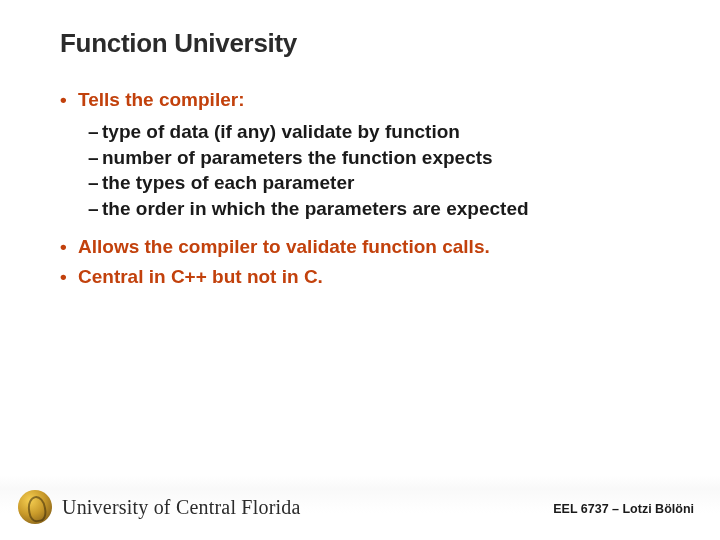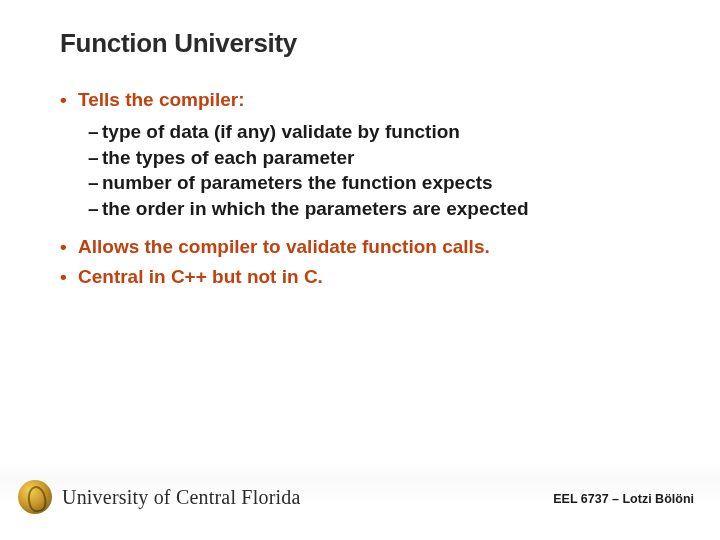--- a/index.html
+++ b/index.html
@@ -55,21 +55,21 @@
     line-height: 1.35;
   }
   .bullet-2::before {
     content: "–";
     position: absolute;
     left: 0;
     top: 0;
   }
   .footer {
     position: absolute;
-    bottom: 12px;
+    bottom: 2px;
     left: 0;
     right: 0;
     height: 62px;
     background: linear-gradient(to bottom, rgba(255,255,255,0) 0%, rgba(243,243,243,0.5) 20%, #ffffff 60%);
     display: flex;
     align-items: center;
     padding: 0 18px;
   }
   .logo-wrap {
     display: flex;
@@ -115,22 +115,22 @@
 </head>
 <body>
 
 <div class="slide">
   <h1 class="title">Function University</h1>
 
   <div class="content">
     <div class="bullet-1">Tells the compiler:</div>
     <div class="sub-list">
       <div class="bullet-2">type of data (if any) validate by function</div>
+      <div class="bullet-2">number of parameters the function expects</div>
       <div class="bullet-2">the types of each parameter</div>
-      <div class="bullet-2">number of parameters the function expects</div>
       <div class="bullet-2">the order in which the parameters are expected</div>
     </div>
     <div class="bullet-1">Allows the compiler to validate function calls.</div>
     <div class="bullet-1">Central in C++ but not in C.</div>
   </div>
 
   <div class="footer">
     <div class="logo-wrap">
       <div class="seal"></div>
       <div class="univ">University of Central Florida</div>

